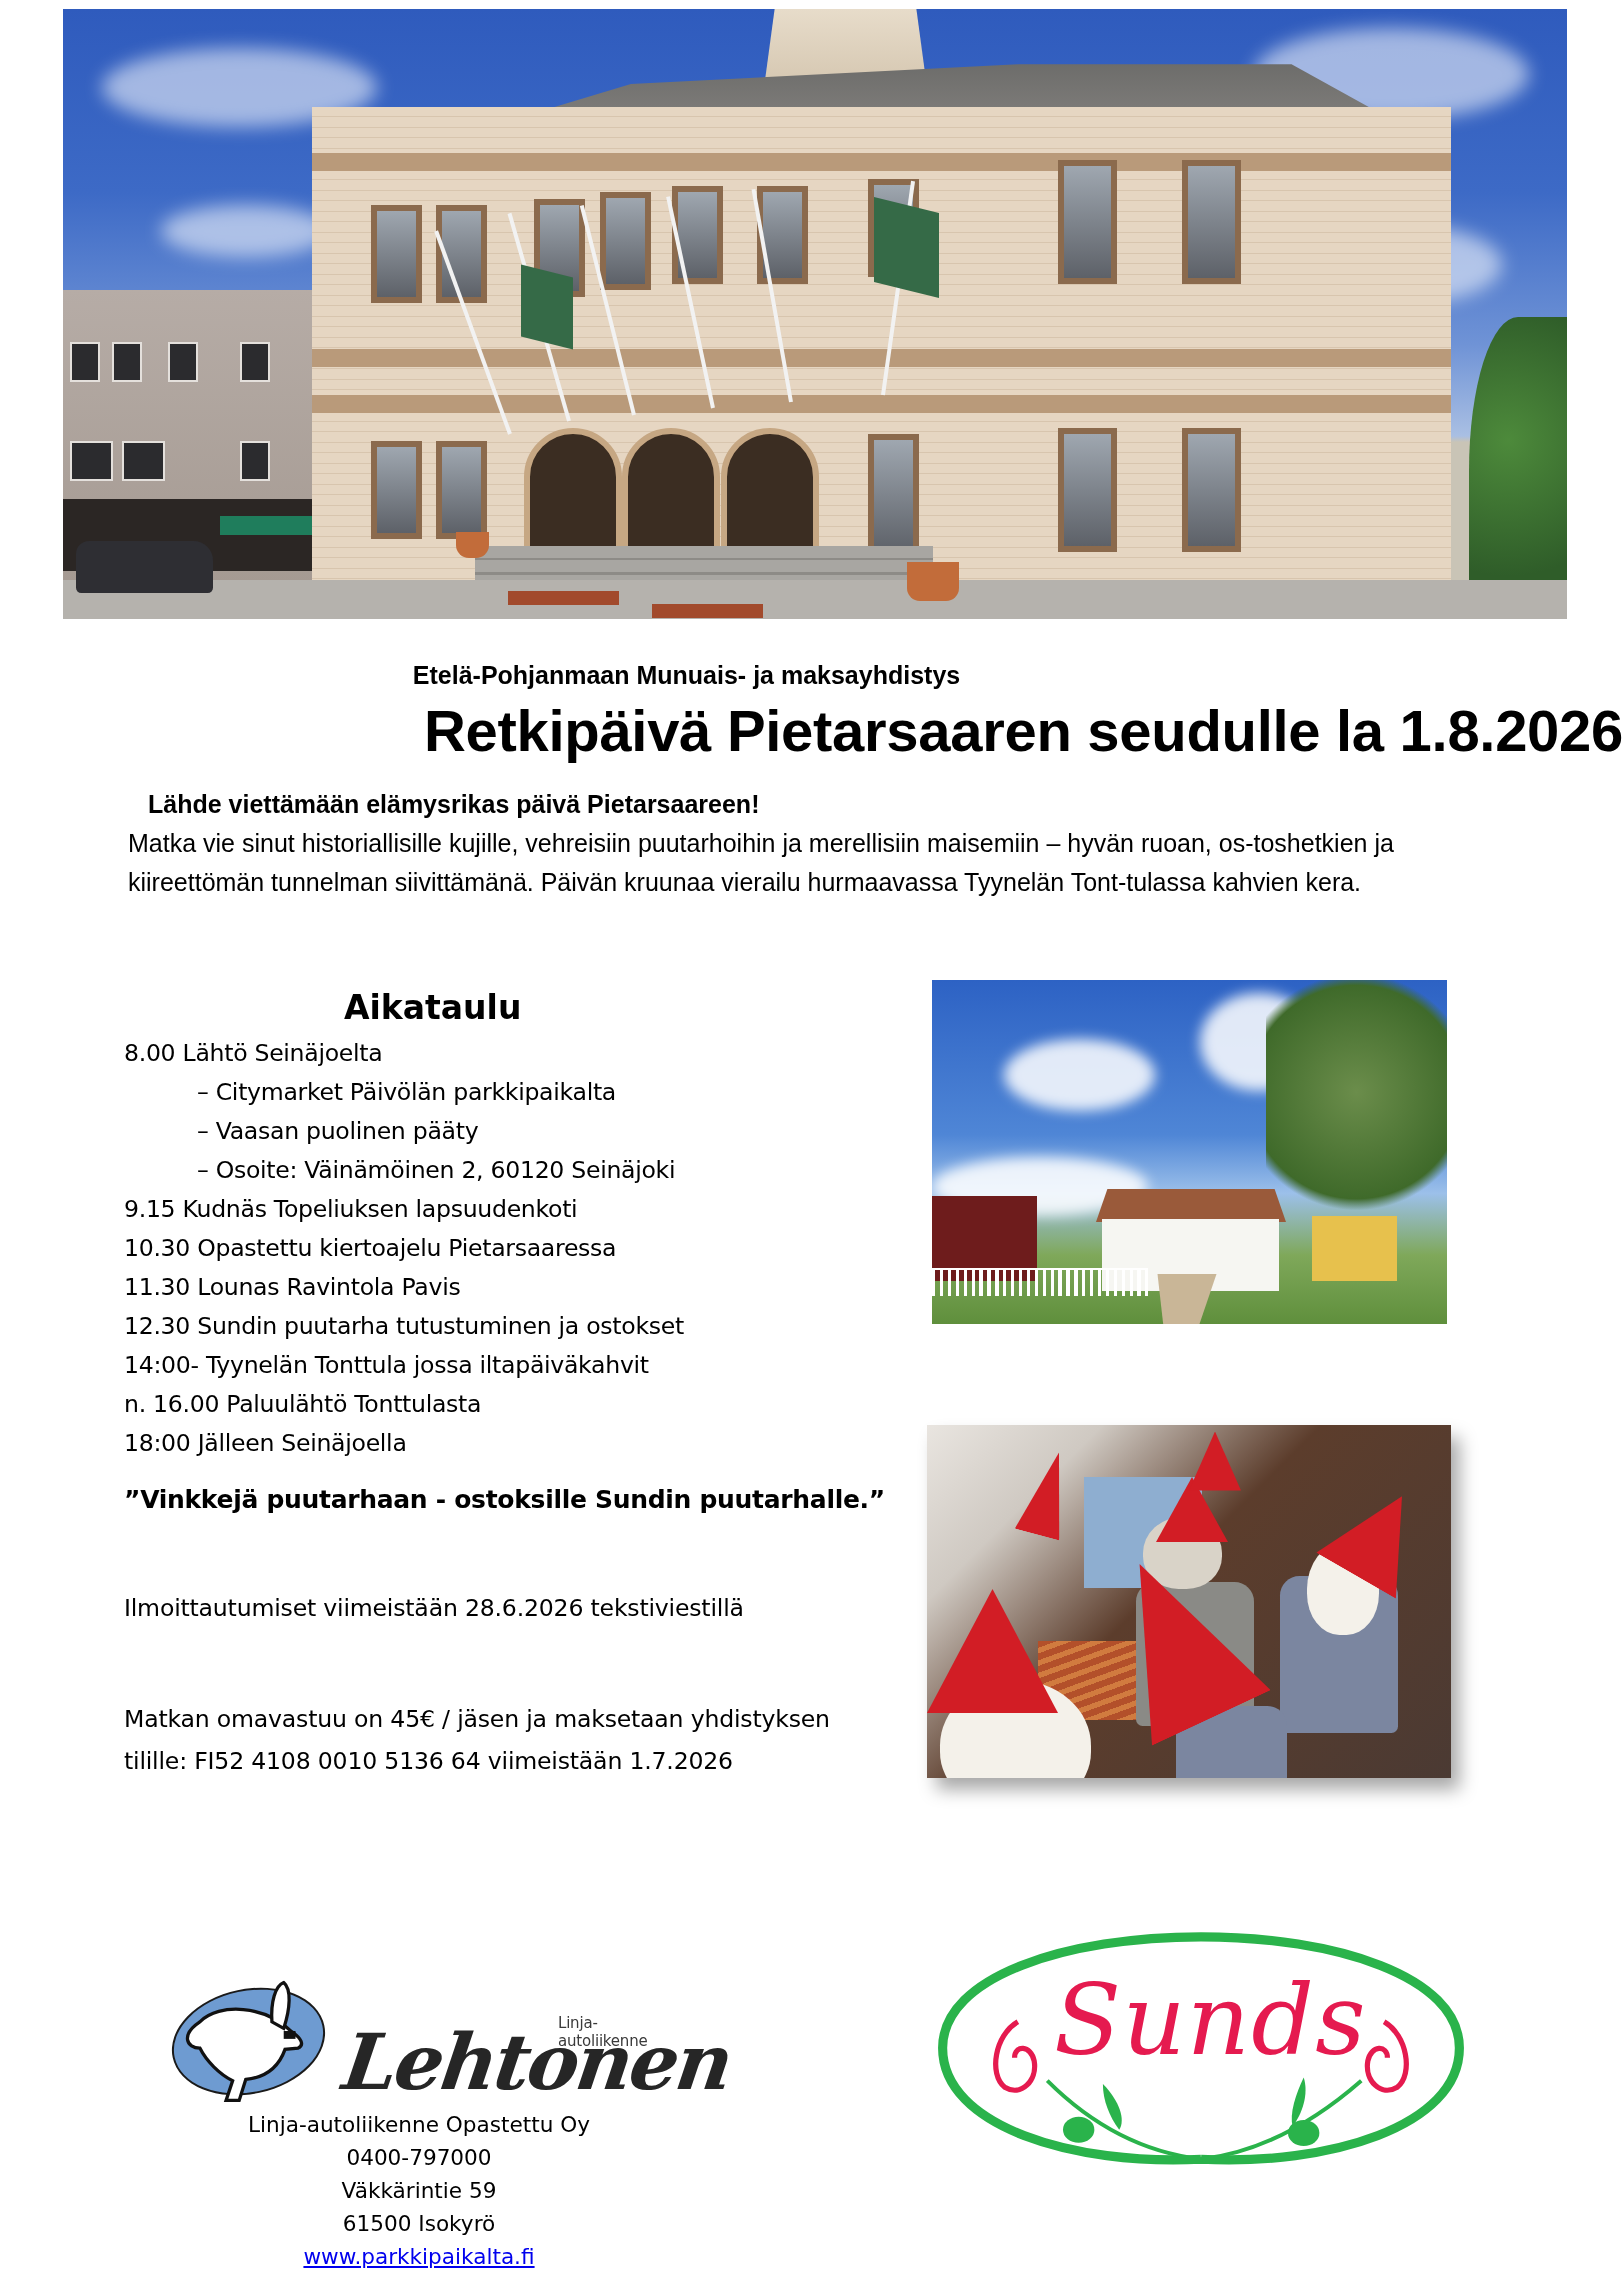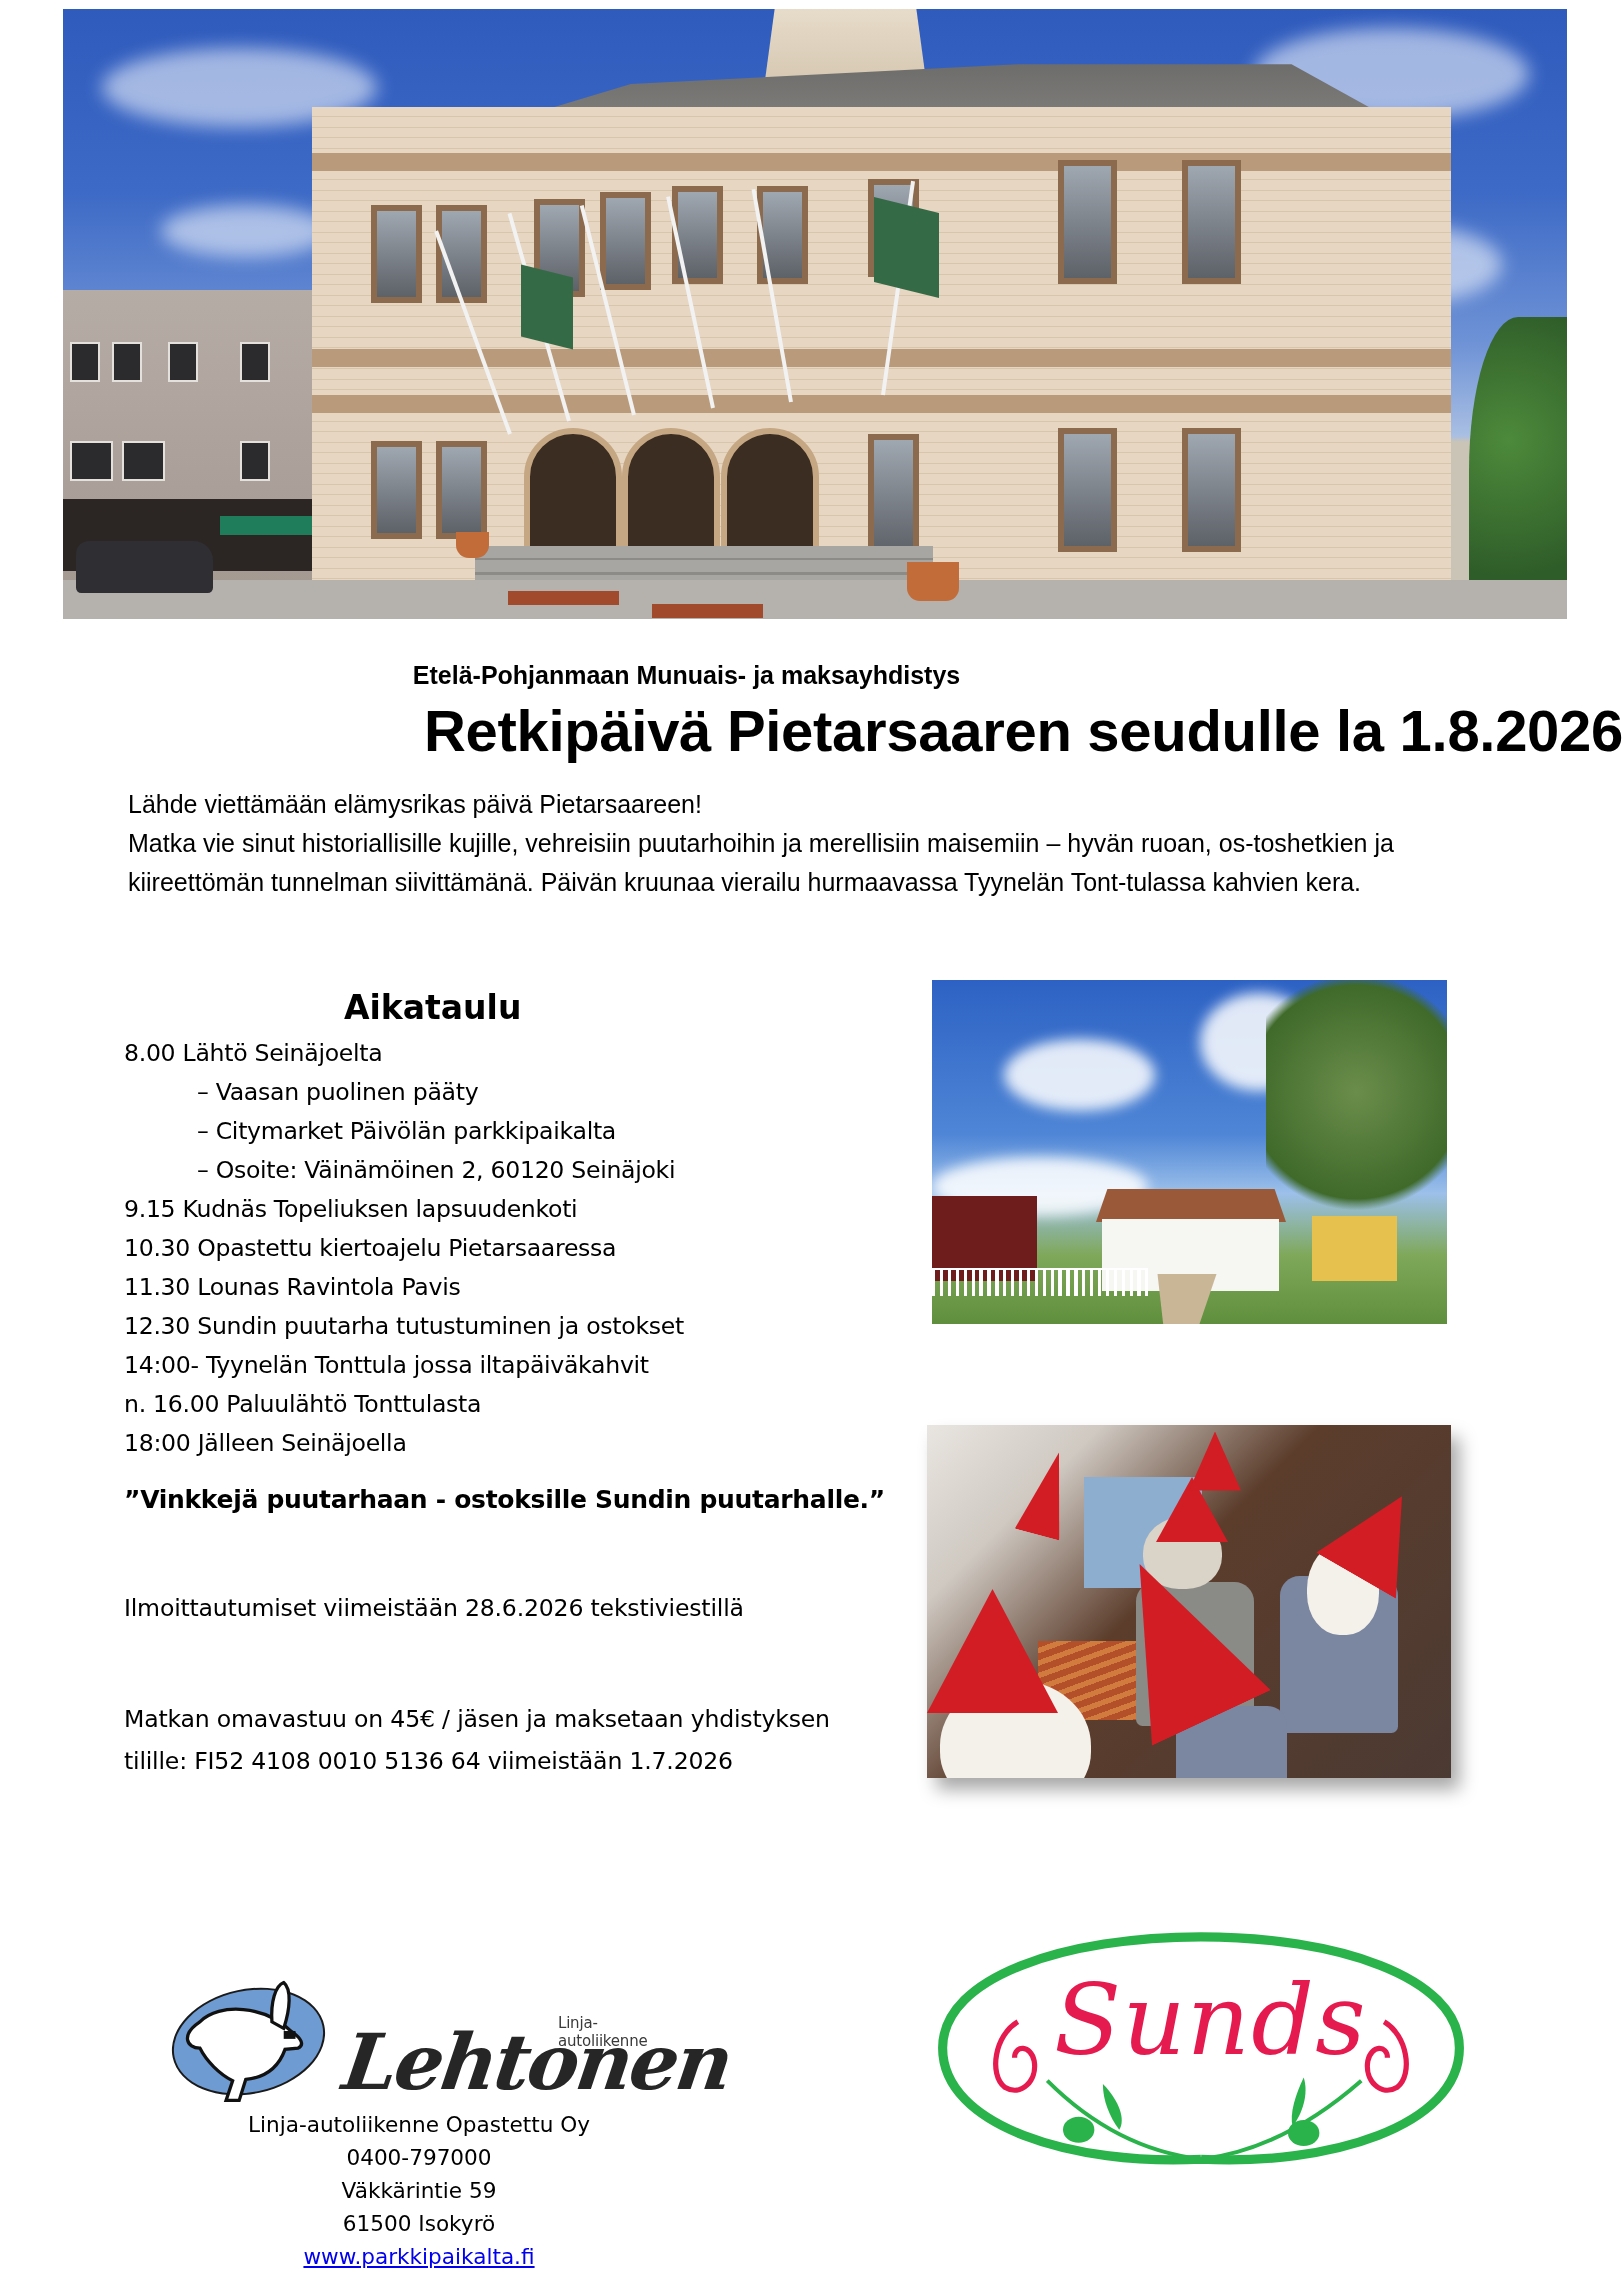--- a/index.html
+++ b/index.html
@@ -37,21 +37,21 @@
     font-family: "Liberation Sans", sans-serif; font-weight: bold; font-size: 25px;
   }
   .title {
     position: absolute; left: 0; top: 697px; width: 1623px; text-align: center;
     font-family: "Liberation Sans", sans-serif; font-weight: bold; font-size: 58px; letter-spacing: -0.3px;
   }
   .intro {
     position: absolute; left: 128px; top: 785px; width: 1374px;
     font-family: "Liberation Sans", sans-serif; font-size: 25px; line-height: 39px;
   }
-  .intro .lead { font-weight: normal; display: block; }
+  .intro .lead { font-weight: bold; display: block; margin-left: 20px; }
   .intro .body { display: block; }
 
   .schedule-title {
     position: absolute; left: 344px; top: 988px;
     font-family: "DejaVu Sans", sans-serif; font-weight: bold; font-size: 33px;
   }
   .schedule {
     position: absolute; left: 124px; top: 1034px; width: 785px; margin: 0; padding: 0; list-style: none;
     font-family: "DejaVu Sans", sans-serif; font-size: 23.6px; line-height: 39px; letter-spacing: -0.3px;
   }
@@ -188,22 +188,22 @@
 <h1 class="title" style="margin:0;text-align:right;">Retkipäivä Pietarsaaren seudulle la 1.8.2026</h1>
 
 <div class="intro">
   <span class="lead">Lähde viettämään elämysrikas päivä Pietarsaareen!</span>
   <span class="body">Matka vie sinut historiallisille kujille, vehreisiin puutarhoihin ja merellisiin maisemiin – hyvän ruoan, os-tos­hetkien ja kiireettömän tunnelman siivittämänä.  Päivän kruunaa vierailu hurmaavassa Tyynelän Tont-tulassa kahvien kera.</span>
 </div>
 
 <div class="schedule-title">Aikataulu</div>
 <ul class="schedule">
   <li>8.00 Lähtö Seinäjoelta</li>
+  <li class="sub">– Citymarket Päivölän parkkipaikalta</li>
   <li class="sub">– Vaasan puolinen pääty</li>
-  <li class="sub">– Citymarket Päivölän parkkipaikalta</li>
   <li class="sub">– Osoite: Väinämöinen 2, 60120 Seinäjoki</li>
   <li>9.15 Kudnäs  Topeliuksen  lapsuudenkoti</li>
   <li>10.30 Opastettu kiertoajelu Pietarsaaressa</li>
   <li>11.30 Lounas Ravintola Pavis</li>
   <li>12.30 Sundin puutarha tutustuminen ja ostokset</li>
   <li>14:00- Tyynelän Tonttula jossa iltapäiväkahvit</li>
   <li>n. 16.00 Paluulähtö Tonttulasta</li>
   <li>18:00 Jälleen Seinäjoella</li>
 </ul>
 

